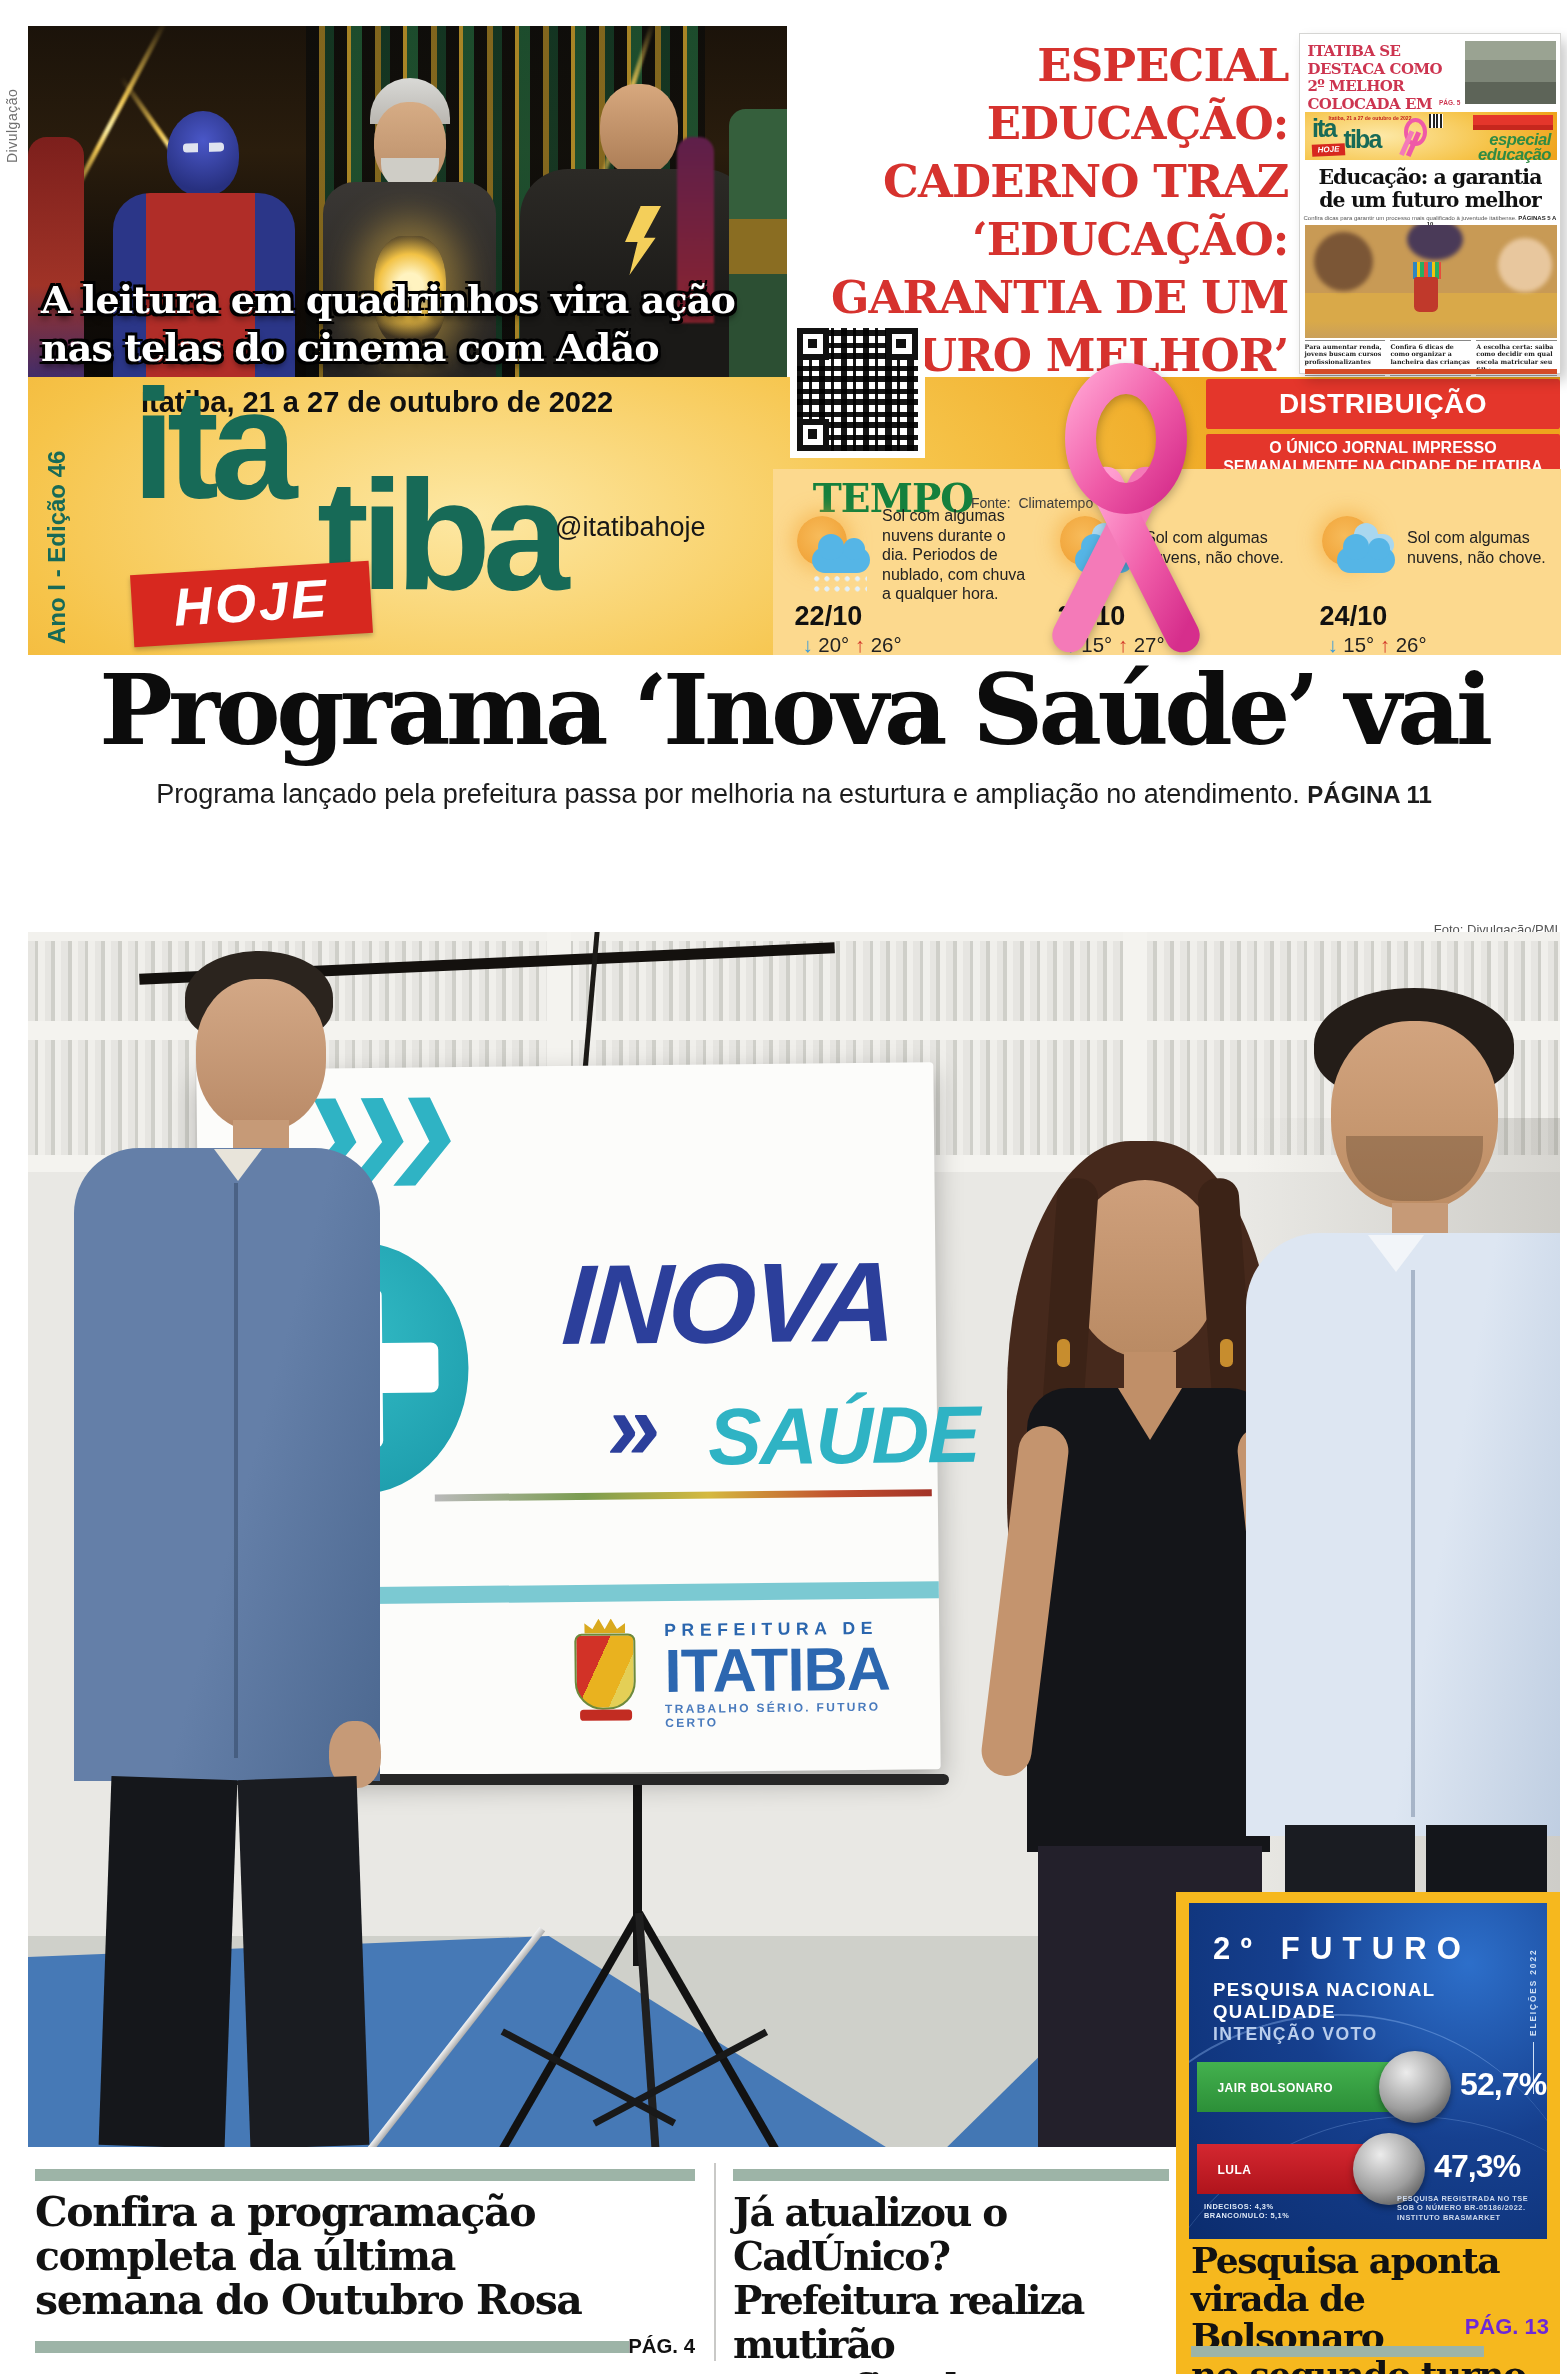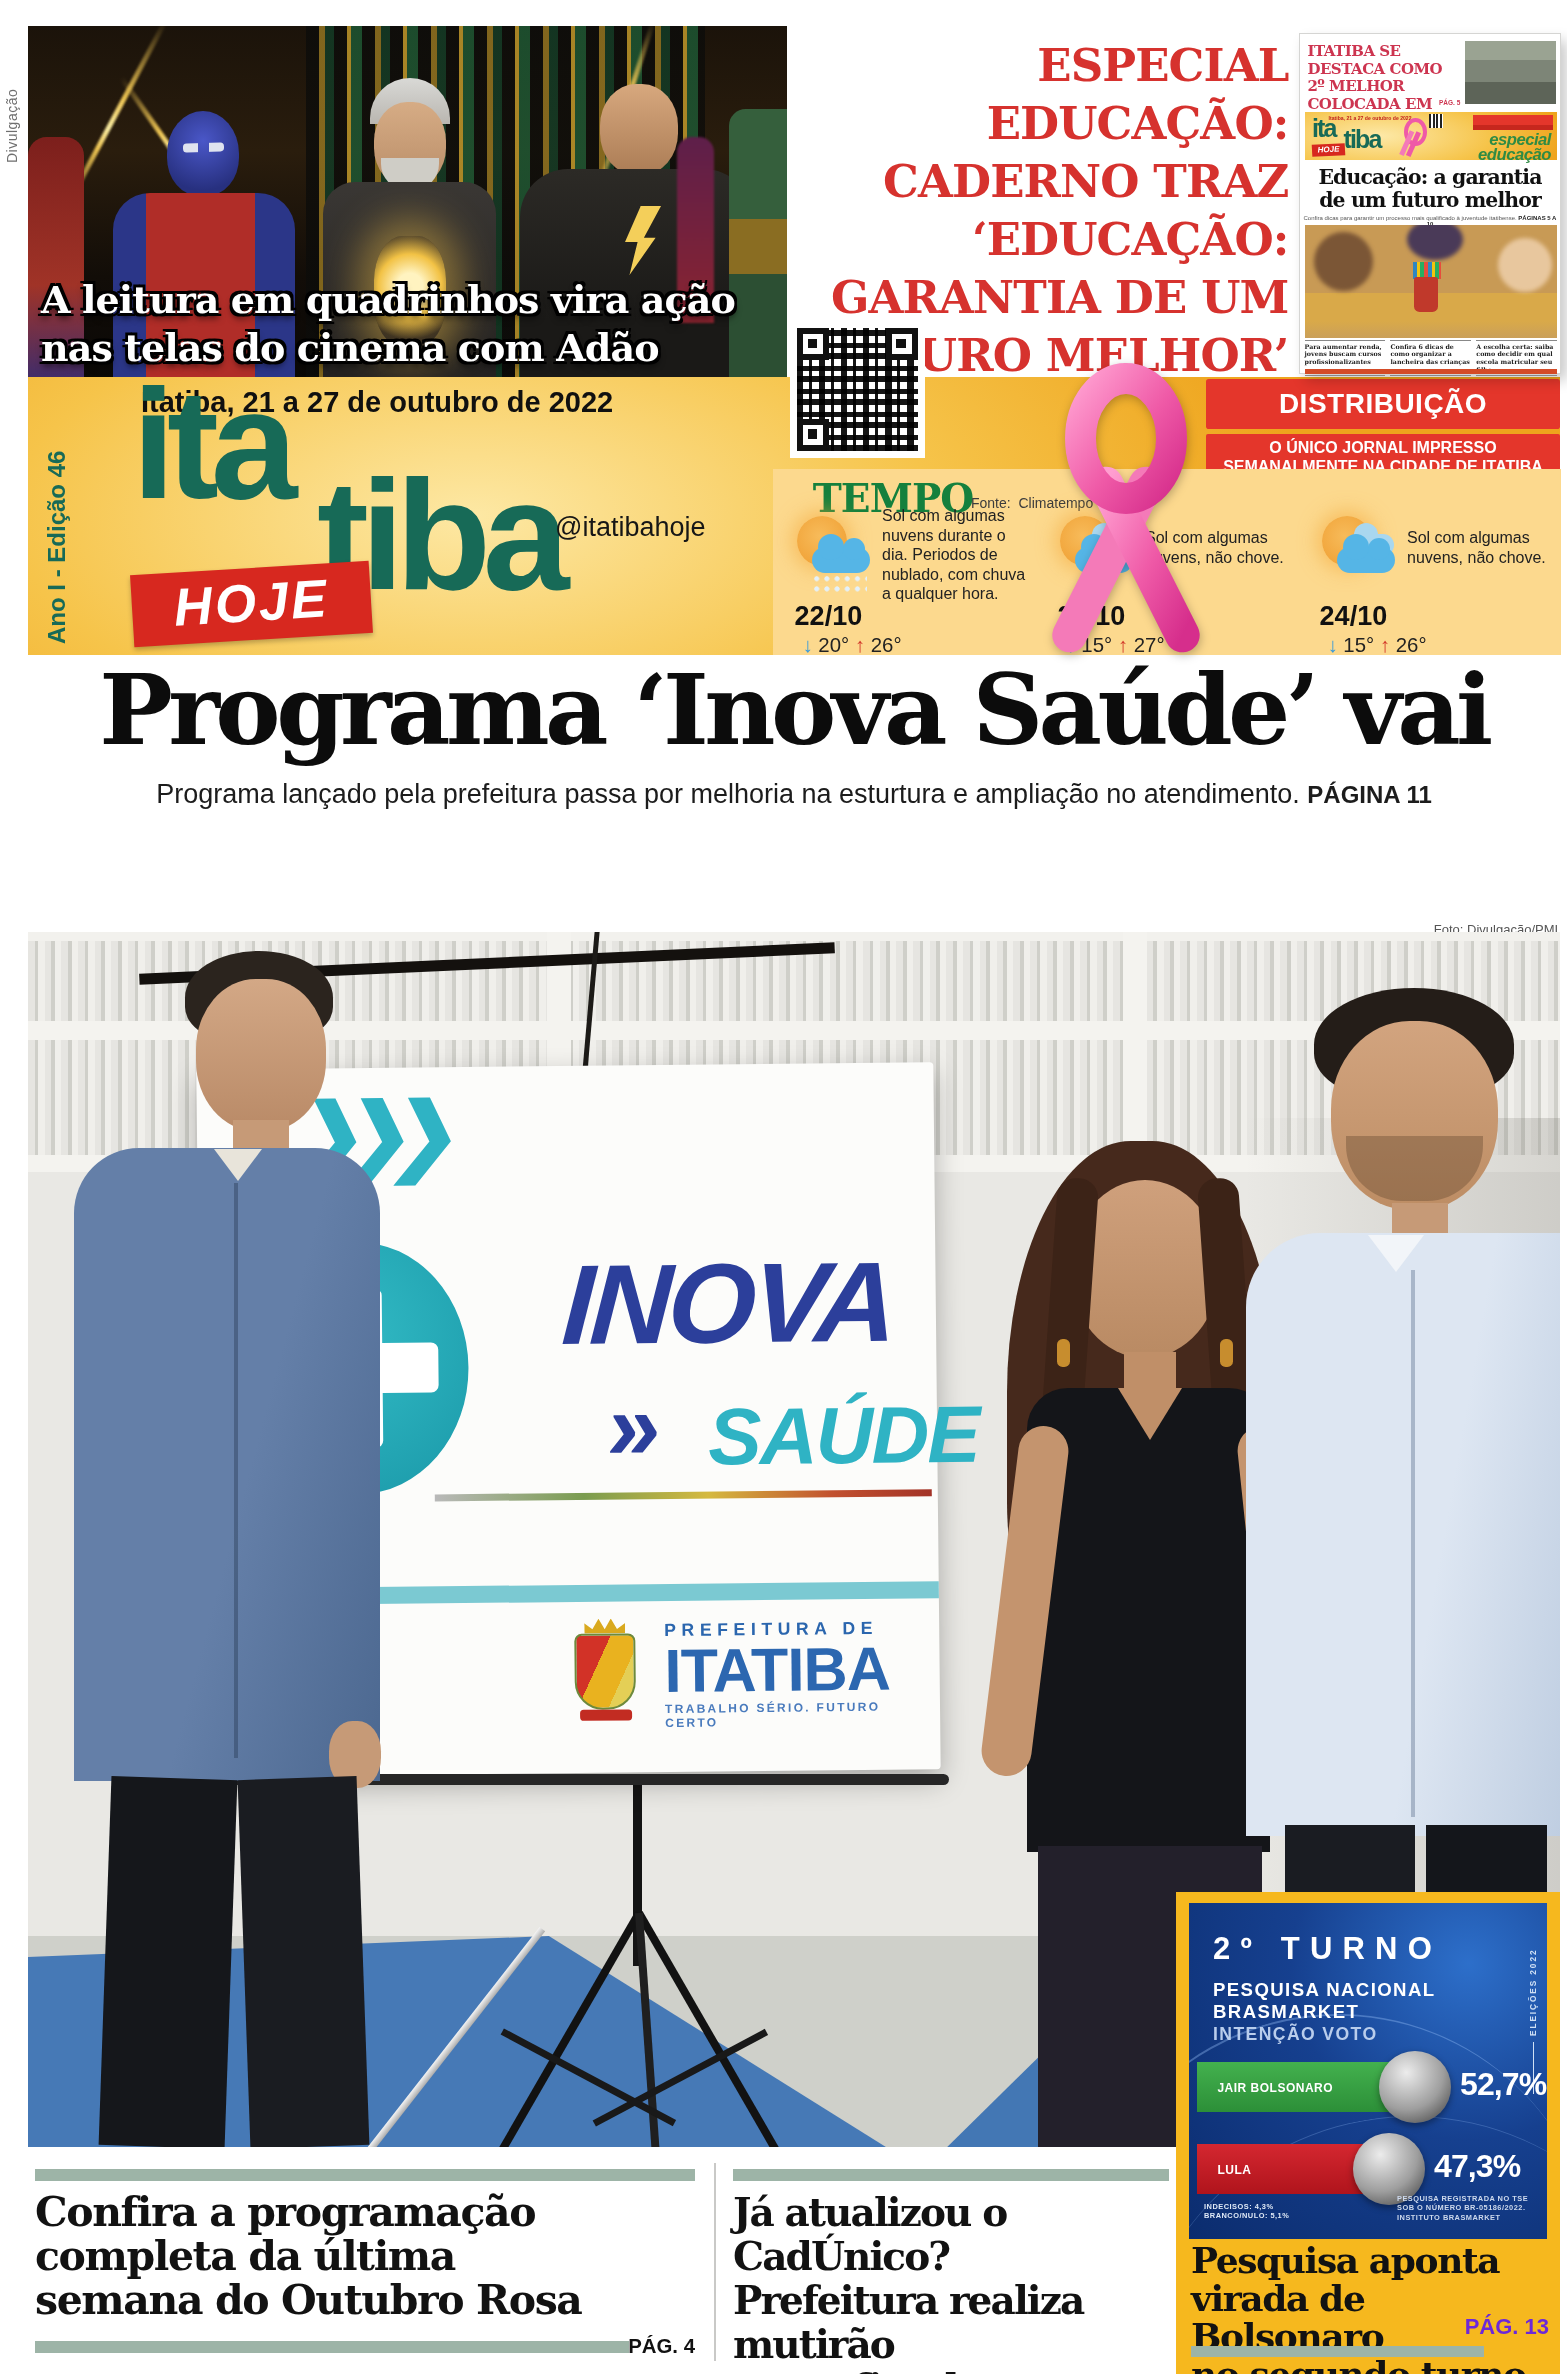--- a/index.html
+++ b/index.html
@@ -565,23 +565,23 @@
         <div class="mr-placket"></div>
       <div class="mr-leg1"></div>
         <div class="mr-leg2"></div>
     </div>
   </div>
 
   <div id="poll-box" class="abs">
     <div class="poll-card">
       <div class="p-arc"></div>
         <div class="p-arc2"></div>
-      <div class="p-title">2º TURNO</div>
+      <div class="p-title">2º FUTURO</div>
       <div class="p-sub1">PESQUISA NACIONAL</div>
-      <div class="p-sub2">BRASMARKET</div>
+      <div class="p-sub2">QUALIDADE</div>
       <div class="p-sub3">INTENÇÃO VOTO</div>
       <div class="p-side vert">ELEIÇÕES 2022</div>
       <div class="p-sideline"></div>
       <div class="p-row p-row1">
         <div class="p-bar p-bar1"></div>
         <div class="p-name">JAIR BOLSONARO</div>
         <div class="p-photo p-ph1"></div>
         <div class="p-val p-v1">52,7%</div>
       </div>
       <div class="p-row p-row2">

